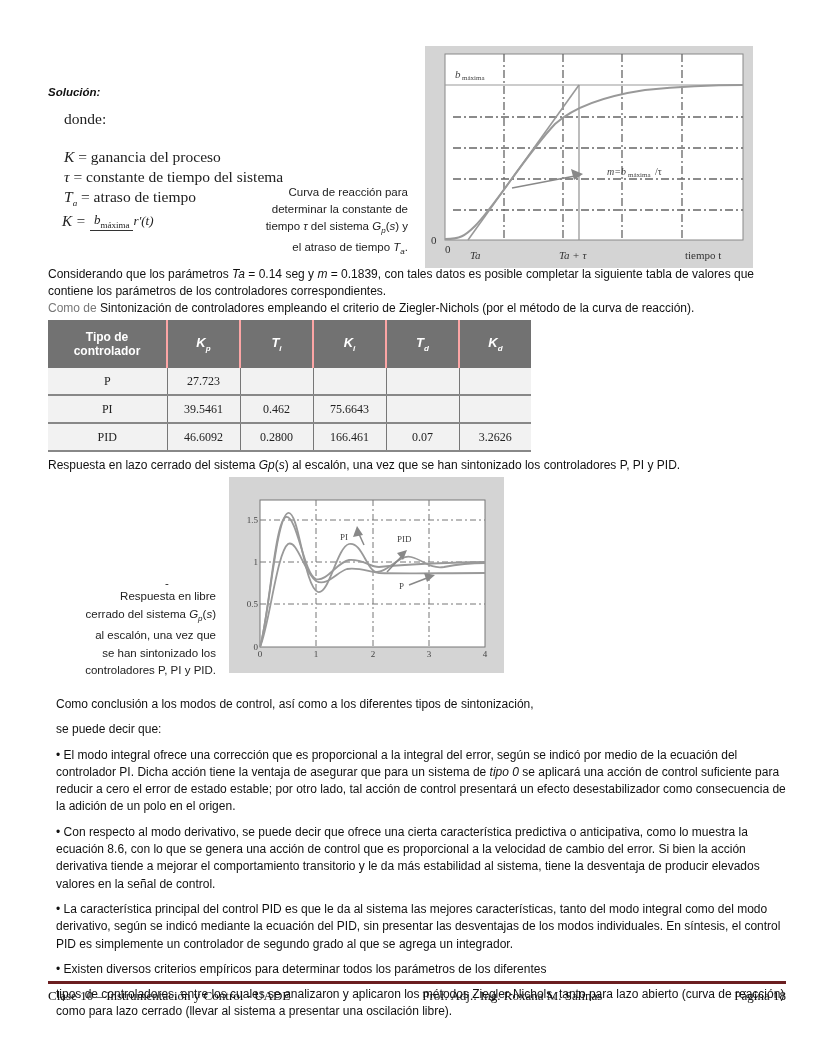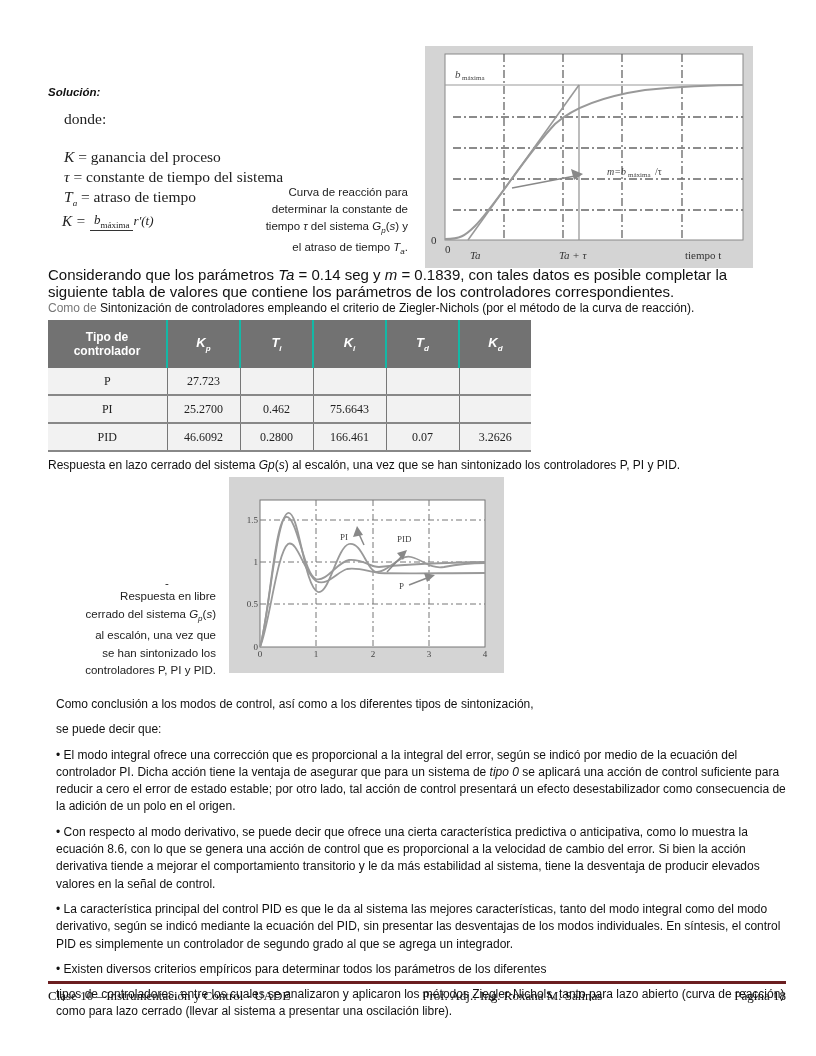--- a/index.html
+++ b/index.html
@@ -17,26 +17,26 @@
   #formula { left:62px; top:212px; font-size:15px; color:#222; display:flex; align-items:center; }
   #formula .frac { display:inline-flex; flex-direction:row; align-items:center; margin-left:4px; }
   #formula .num { font-size:13px; border-bottom:1px solid #333; padding:0 4px; font-style:italic; }
   #formula .num sub { font-size:9px; font-style:normal; }
   #formula .den { font-size:13px; font-style:italic; }
   #caption1 { left:240px; top:184px; width:168px; text-align:right; font-size:11.5px; line-height:17px; color:#222; }
 
   #fig1 { left:425px; top:46px; width:328px; height:222px; background:#d4d4d4; }
   #fig2 { left:229px; top:477px; width:275px; height:196px; background:#d4d4d4; }
 
-  #para1 { left:48px; top:266px; width:740px; font-size:15px; line-height:17px; }
+  #para1 { left:48px; top:266px; width:740px; font-size:12px; line-height:17px; }
   #tabcap { left:48px; top:300px; width:760px; font-size:12px; line-height:17px; white-space:nowrap; }
   #tabcap .lbl { color:#777; }
 
   #tbl { left:48px; top:320px; border-collapse:collapse; font-size:12px; }
-  #tbl th { background:#727272; color:#fff; height:48px; border-right:2px solid #14b8a6; padding:0; font-weight:bold; }
+  #tbl th { background:#727272; color:#fff; height:48px; border-right:2px solid #fca5a5; padding:0; font-weight:bold; }
   #tbl th:last-child { border-right:none; }
   #tbl th.first { width:118px; font-size:12px; line-height:14px; }
   #tbl th.c { width:71px; font-style:italic; font-size:13px; }
   #tbl th.c sub { font-size:8px; }
   #tbl td { background:#f2f2f2; height:24px; text-align:center; border-right:1px solid #777;
             border-bottom:2px solid #888; font-family:"Liberation Serif", serif; font-size:12px; color:#222; }
   #tbl td:last-child { border-right:none; }
 
   #resp { left:48px; top:458px; font-size:12px; white-space:nowrap; }
   #caption2 { left:48px; top:578px; width:168px; text-align:right; font-size:11.5px; line-height:17.5px; color:#222; }
@@ -138,21 +138,21 @@
     <tr>
       <td>P</td>
         <td>27.723</td>
         <td></td>
         <td></td>
         <td></td>
         <td></td>
     </tr>
     <tr>
       <td>PI</td>
-        <td>25.2700</td>
+        <td>39.5461</td>
         <td>0.462</td>
         <td>75.6643</td>
         <td></td>
         <td></td>
     </tr>
     <tr>
       <td>PID</td>
         <td>46.6092</td>
         <td>0.2800</td>
         <td>166.461</td>

